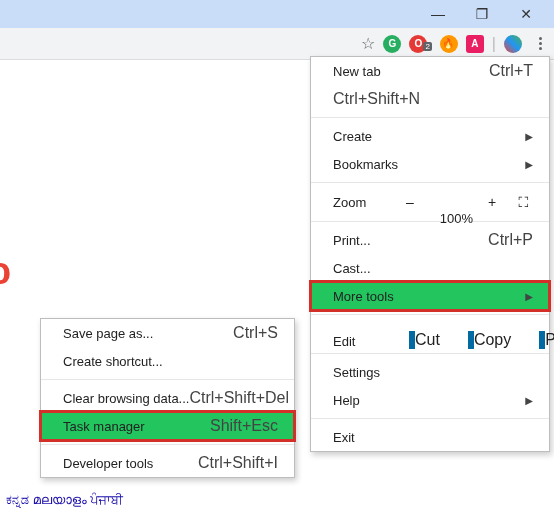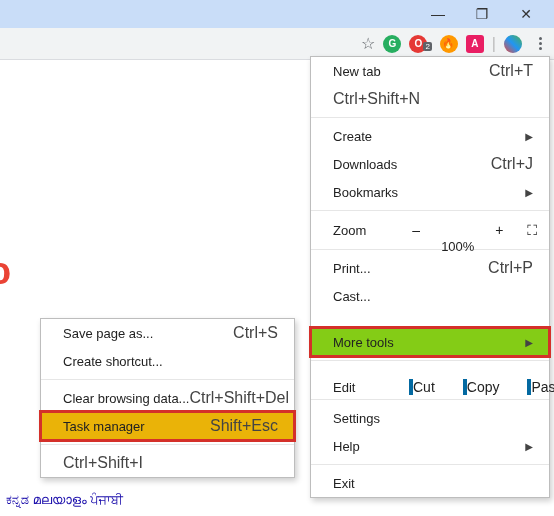--- a/index.html
+++ b/index.html
@@ -19,32 +19,32 @@
 
   .menu { position: absolute; background: #fff; border: 1px solid #bdbdbd; box-shadow: 2px 3px 6px rgba(0,0,0,0.2); font-size: 13px; color: #222; }
   .menu-main { right: 4px; top: 56px; width: 240px; }
   .menu-sub  { left: 40px; top: 318px; width: 255px; }
 
   .mi { display: flex; align-items: center; justify-content: space-between; height: 28px; padding: 0 16px 0 22px; white-space: nowrap; }
   .mi .hint { color: #444; font-size: 16px; }
   .mi .arrow { color: #444; font-size: 10px; }
   .sep { height: 1px; background: #e6e6e6; margin: 4px 0; }
 
-  .zoom-row { display: flex; align-items: center; height: 30px; padding: 0 10px 0 22px; gap: 16px; }
+  .zoom-row { display: flex; align-items: center; height: 30px; padding: 0 10px 0 22px; gap: 4px; }
   .zoom-row .lbl { flex: 0 0 58px; }
   .zoom-btn { width: 30px; text-align: center; font-size: 14px; }
-  .zoom-val { width: 44px; text-align: left; margin-top: 33px; }
+  .zoom-val { width: 44px; text-align: right; margin-top: 33px; }
   .full { width: 24px; text-align: center; font-size: 14px; letter-spacing: -1px; }
 
   .edit-row { display: flex; align-items: flex-end; height: 30px; padding: 0 8px 0 22px; }
   .edit-row .lbl { flex: 0 0 48px; }
-  .edit-cell { flex: 1; text-align: center; border-left: 4px solid #0369a1; font-size: 14px; margin-left: 28px; }
+  .edit-cell { flex: 1; text-align: center; border-left: 6px solid #0369a1; font-size: 16px; margin-left: 28px; }
 
-  .hl-more { background: #84cc16; margin-top: 18px; }
-  .hl-task { background: #eab308; text-align: center; }
+  .hl-more { background: #22c55e; }
+  .hl-task { background: #22c55e; text-align: center; }
   .box-red { outline: 3px solid #d4302a; outline-offset: -1px; }
 </style>
 </head>
 <body>
 
 <div class="titlebar">
   <div class="win-btn">—</div>
   <div class="win-btn">❐</div>
   <div class="win-btn">✕</div>
 </div>
@@ -77,24 +77,20 @@
     <span>New tab</span>
     <span class="hint">Ctrl+T</span>
   </div>
   <div class="mi">
     <span class="hint">Ctrl+Shift+N</span>
   </div>
   <div class="sep"></div>
   <div class="mi">
     <span>Create</span>
     <span class="arrow">▶</span>
-  </div>
-  <div class="mi">
-    <span>Downloads</span>
-    <span class="hint">Ctrl+J</span>
   </div>
   <div class="mi">
     <span>Bookmarks</span>
     <span class="arrow">▶</span>
   </div>
   <div class="sep"></div>
   <div class="zoom-row">
     <span class="lbl">Zoom</span>
     <span class="zoom-btn">–</span>
     <span class="zoom-val">100%</span>
@@ -146,15 +142,16 @@
   <div class="mi">
     <span>Clear browsing data...</span>
     <span class="hint">Ctrl+Shift+Del</span>
   </div>
   <div class="mi hl-task box-red">
     <span>Task manager</span>
     <span class="hint">Shift+Esc</span>
   </div>
   <div class="sep"></div>
   <div class="mi">
+    <span>Developer tools</span>
     <span class="hint">Ctrl+Shift+I</span>
   </div>
 </div>
 
 </body></html>

